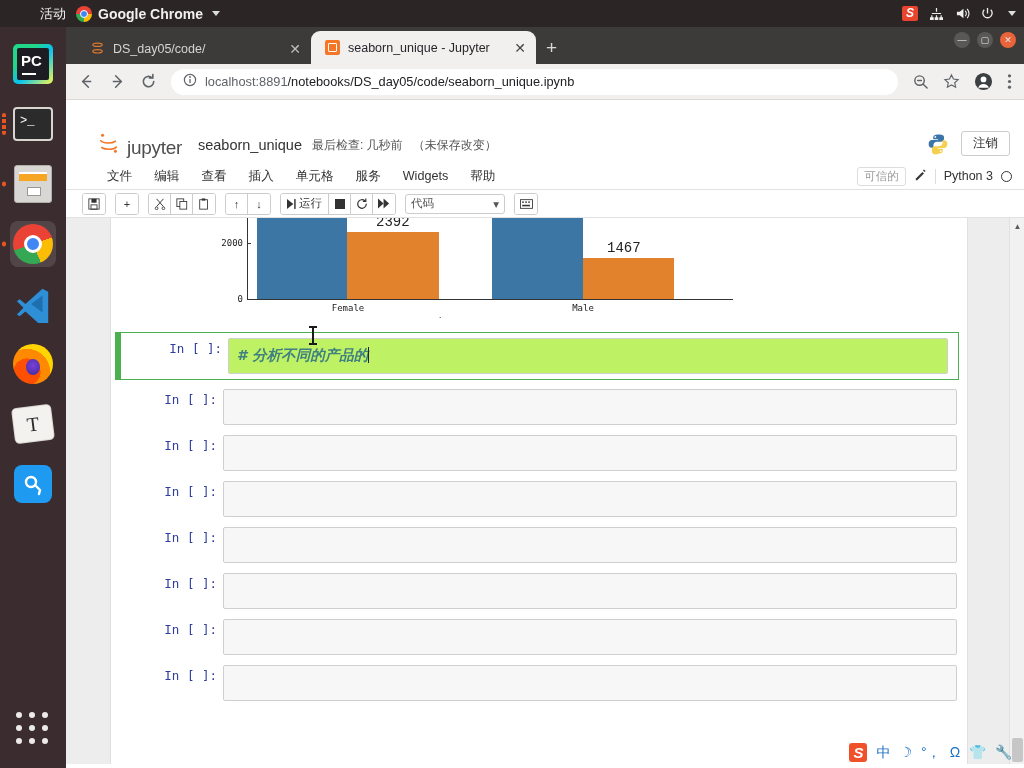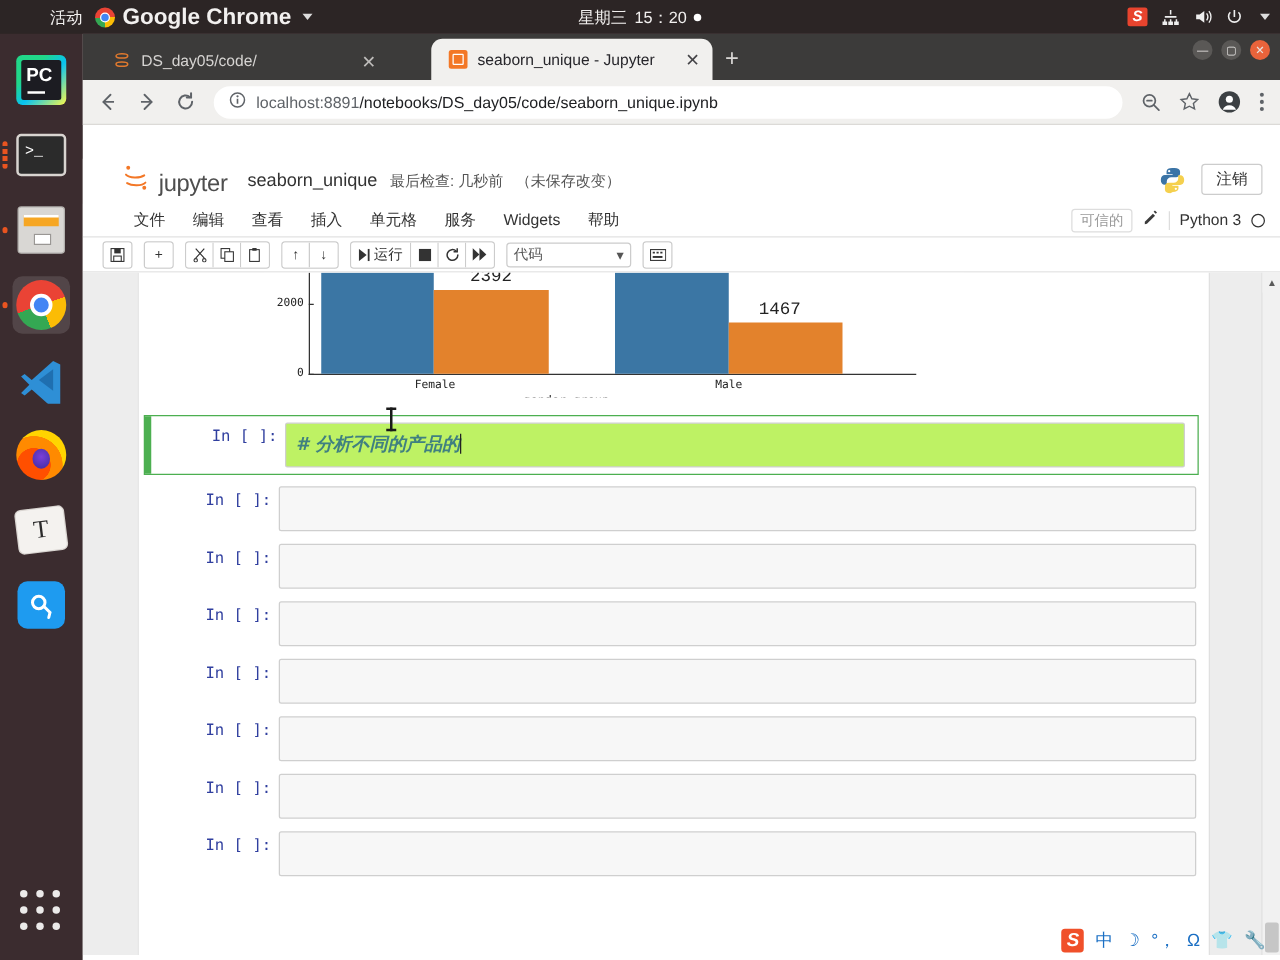--- a/index.html
+++ b/index.html
@@ -10,21 +10,21 @@
   }
   #screen { position: relative; width: 1024px; height: 768px; }
 
   
   .topbar {
     position: absolute; top: 0; left: 0; width: 1024px; height: 27px;
     background: #2c2525; color: #f2f0ef; display: flex; align-items: center;
     font-size: 13px; z-index: 40; padding-left: 28px;
   }
   .topbar .activities { padding: 0 10px 0 12px; font-size: 13px; }
-  .topbar .appname { display: flex; align-items: center; gap: 6px; font-weight: bold; font-size: 18px;}
+  .topbar .appname { display: flex; align-items: center; gap: 6px; font-weight: bold; font-size: 14px;}
   .chrome-mini { width: 16px; height: 16px; border-radius: 50%;
     background: conic-gradient(#ea4335 0 25%, #fbbc05 25% 50%, #34a853 50% 75%, #ea4335 75% 100%);
     position: relative; }
   .chrome-mini:after { content:""; position:absolute; left:4px; top:4px; width:8px; height:8px;
     border-radius:50%; background:#4285f4; border:1.5px solid #fff; box-sizing:border-box;}
   .caret-down { width:0;height:0;border-left:4px solid transparent;border-right:4px solid transparent;
     border-top:5px solid #ddd; margin-left:3px;}
   .topbar .clock { position:absolute; left:0; right:0; margin:0 auto; width:230px; text-align:center;
      display:flex; align-items:center; justify-content:center; gap:6px; font-size:13px;}
   .clock .dot { width:6px;height:6px;border-radius:50%;background:#fff;display:inline-block;}
@@ -75,21 +75,21 @@
   .ic-grid{width:34px;height:34px;display:grid;grid-template-columns:repeat(3,1fr);grid-template-rows:repeat(3,1fr);gap:5px;}
   .ic-grid i{background:#eceaea;border-radius:50%;width:6px;height:6px;}
   .dock-bottom{position:absolute;bottom:22px;left:50%;transform:translateX(-50%);}
 
   
   .chromewin { position:absolute; left:66px; top:27px; width:958px; height:741px; background:#fff; }
   .tabstrip { height:37px; background:#3c3b3a; position:relative; display:flex; align-items:flex-end; padding-left:10px;}
   .tab { height:31px; display:flex; align-items:center; gap:8px; padding:0 10px 0 14px;
      font-size:12.5px; color:#d6d4d2; max-width:250px; position:relative; }
   .tab.inactive { width:235px; }
-  .tab.active { background:#f1f0ee; color:#27262b; border-radius:9px 9px 0 0; width:225px; height:33px;margin-left:34px;}
+  .tab.active { background:#f1f0ee; color:#27262b; border-radius:9px 9px 0 0; width:225px; height:33px;}
   .tab .title{flex:1;white-space:nowrap;overflow:hidden;text-overflow:clip;}
   .tab .x{font-size:14px;opacity:.85;line-height:1;}
   .fav-jup{width:15px;height:15px;background:#f37726;border-radius:2px;position:relative;flex:none;}
   .fav-jup:after{content:"";position:absolute;left:3px;top:3px;right:3px;bottom:3px;border:1.5px solid #fff;border-radius:1px;}
   .fav-tree{width:15px;height:15px;flex:none;position:relative;}
   .newtab{color:#d9d7d5;font-size:19px;margin:0 0 5px 10px;}
   .wincontrols{position:absolute;right:8px;top:5px;display:flex;gap:7px;align-items:center;}
   .wc{width:16px;height:16px;border-radius:50%;background:#5a5856;display:flex;align-items:center;justify-content:center;
      color:#e6e4e2;font-size:9px;line-height:1;}
   .wc.close{background:#e9633b;}
@@ -184,25 +184,20 @@
 <body>
 
 <div id="screen">
 
   <div class="topbar">
     <div class="activities">活动</div>
     <div class="appname">
       <span class="chrome-mini"></span>
       <span>Google Chrome</span>
       <span class="caret-down"></span>
-    </div>
-    <div class="clock">
-      <span>星期三</span>
-      <span>15：20</span>
-      <span class="dot"></span>
     </div>
     <div class="tray">
       <span class="sogou-s">S</span>
       <span>
         <svg width="15" height="13" viewBox="0 0 16 14">
             <path d="M8 1v4M3 9v3M8 9v3M13 9v3M3 7h10" stroke="#eee" stroke-width="1.3" fill="none"></path>
             <rect x="1" y="11" width="4" height="3" fill="#eee"></rect>
             <rect x="6" y="11" width="4" height="3" fill="#eee"></rect>
             <rect x="11" y="11" width="4" height="3" fill="#eee"></rect>
           </svg>

